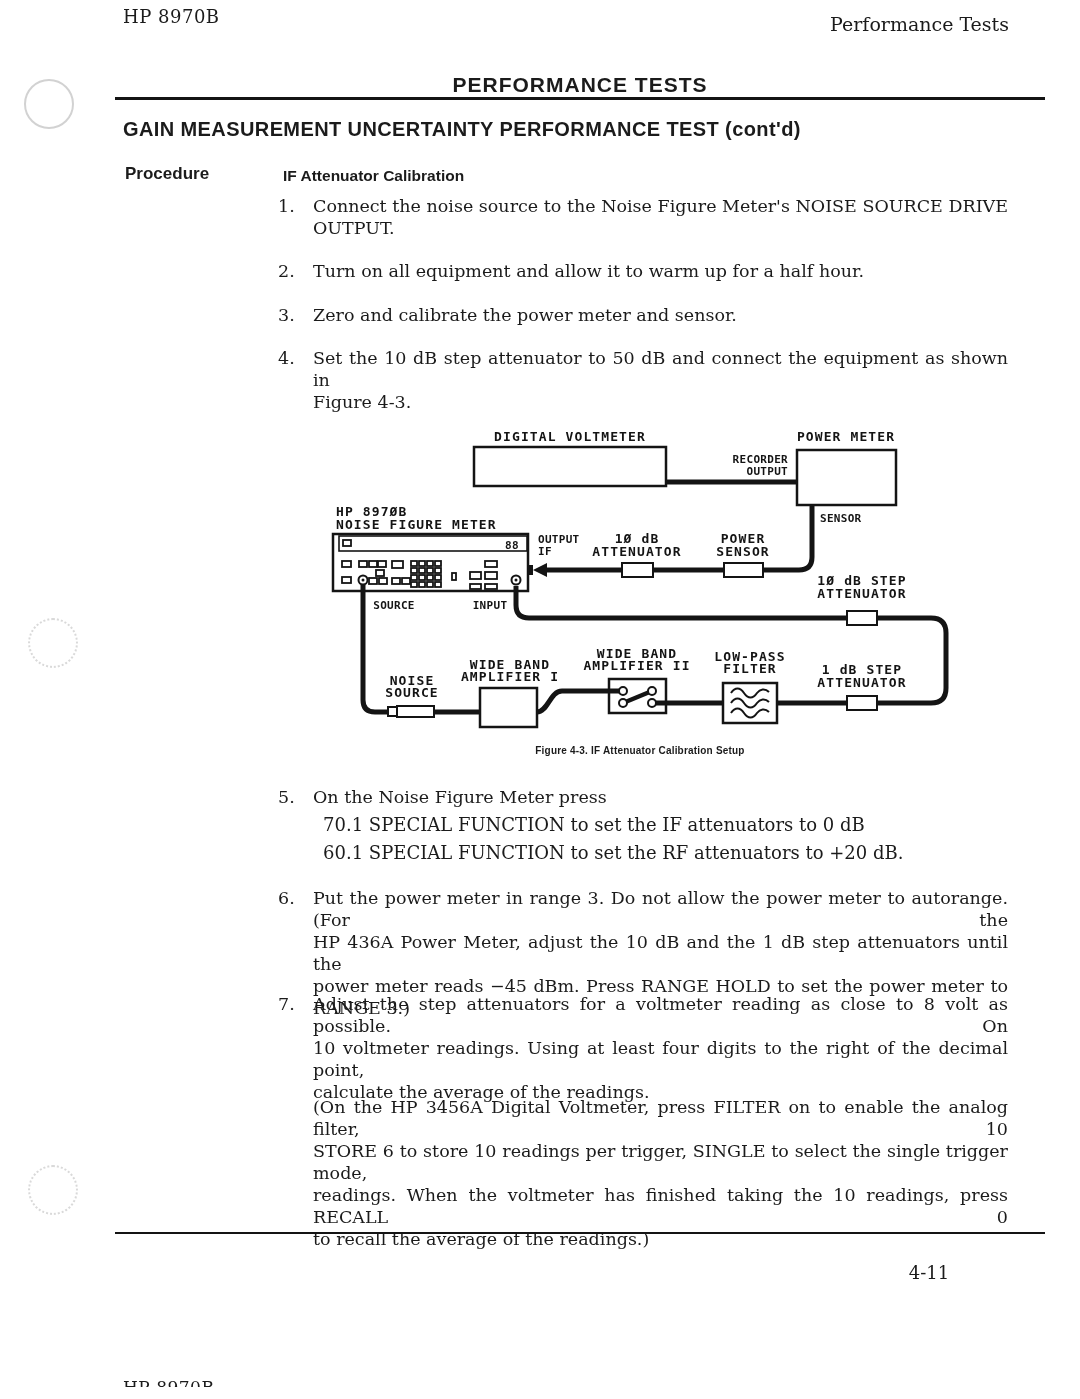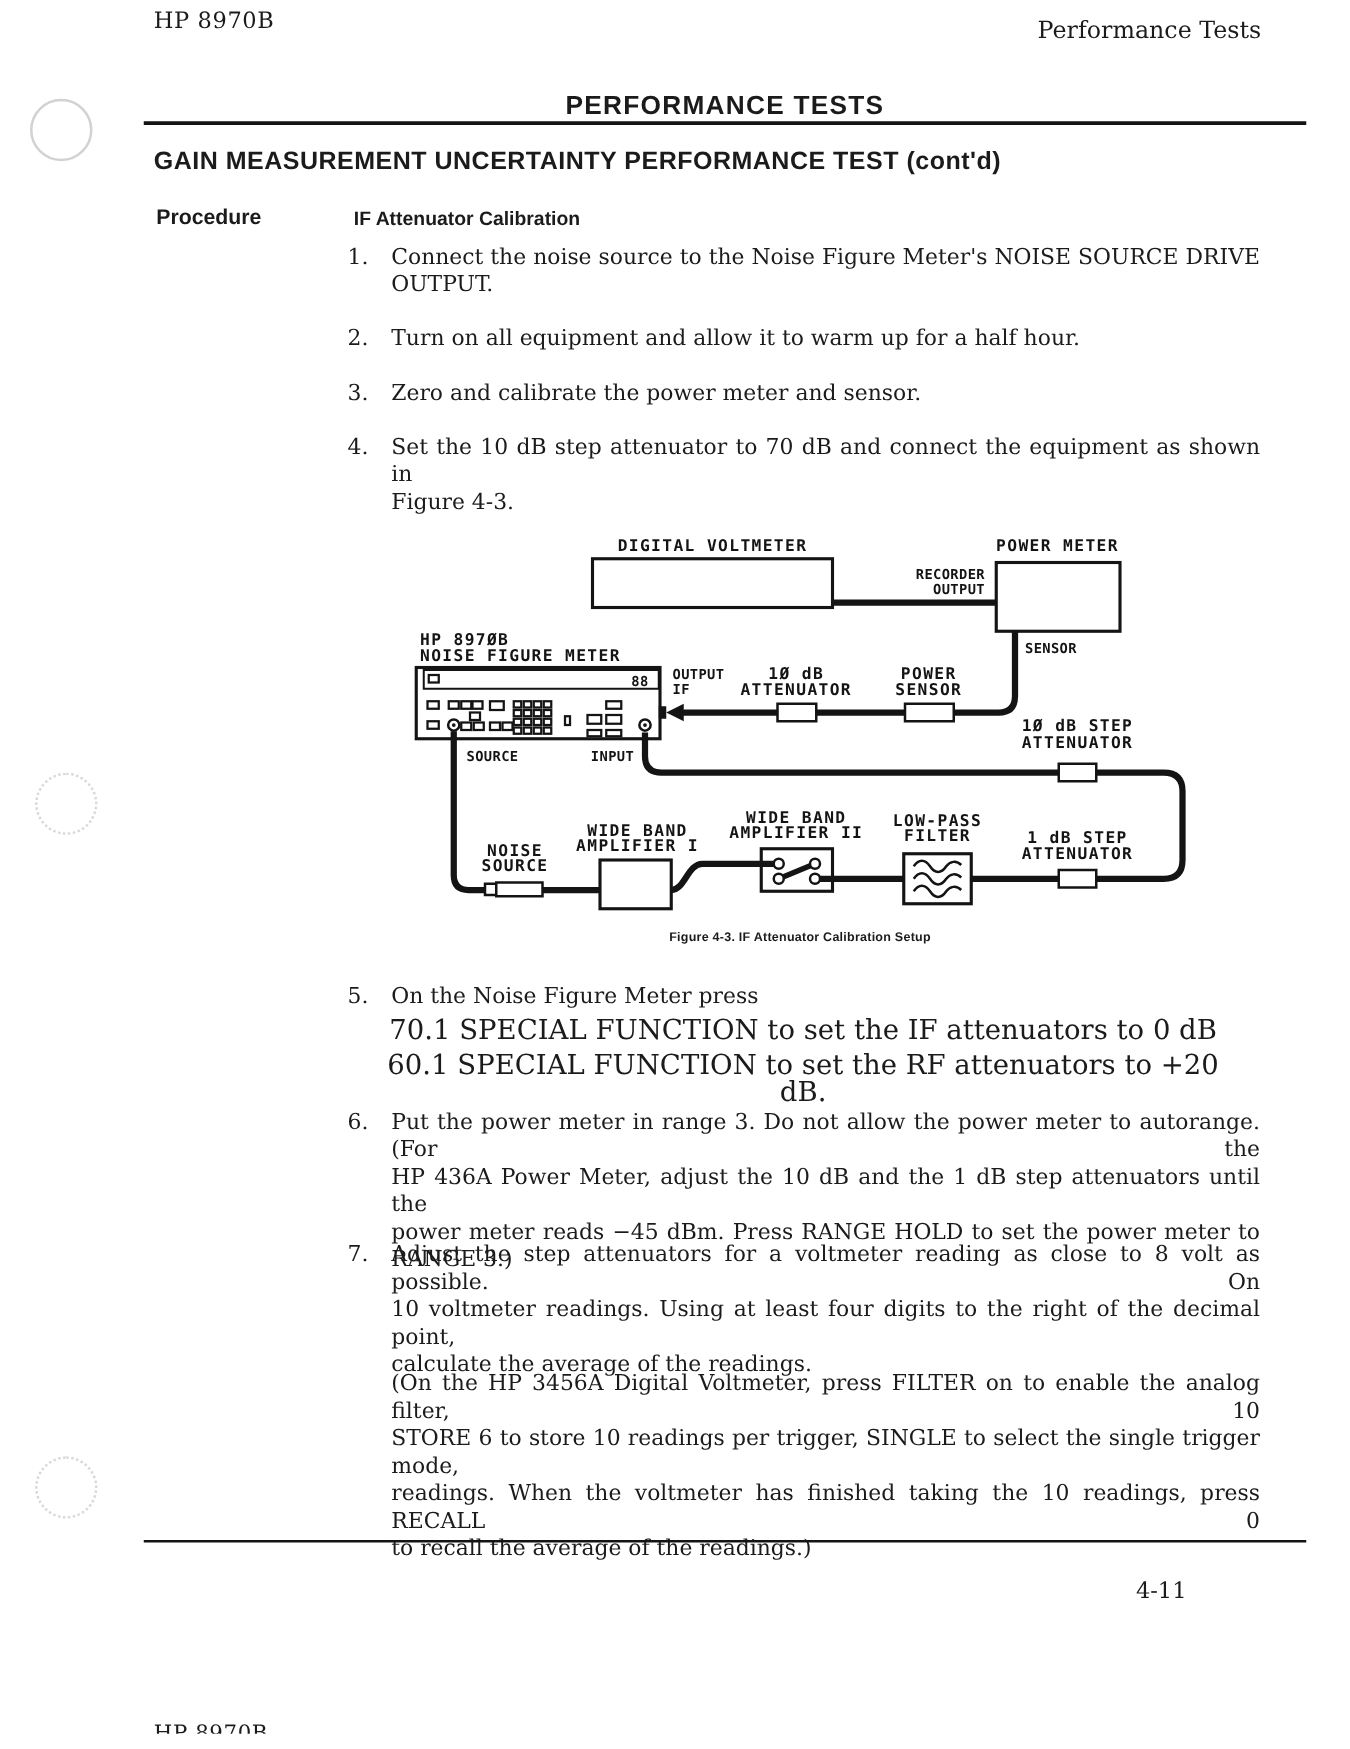--- a/index.html
+++ b/index.html
@@ -23,21 +23,21 @@
   .page-title{left:115px;top:73px;width:930px;text-align:center;font-size:21px;letter-spacing:1px;}
   .main-heading{left:123px;top:118px;font-size:20px;letter-spacing:.4px;}
   .proc-label{left:125px;top:164px;font-size:17px;}
   .proc-sub{left:283px;top:167px;font-size:15.5px;}
   
   .step{position:absolute;left:278px;width:730px;display:flex;}
   .step .num{width:35px;flex:0 0 35px;font-size:17.5px;line-height:22px;}
   .step .body{width:695px;flex:0 0 695px;font-size:17.5px;line-height:22px;}
   .jline{text-align:justify;text-align-last:justify;}
   .lline{text-align:left;}
-  .subline{position:absolute;left:295px;width:695px;font-size:22px;line-height:22px;text-align:center;}
+  .subline{position:absolute;left:323px;width:695px;font-size:18px;line-height:22px;}
   .para{position:absolute;left:313px;width:695px;font-size:17.5px;line-height:22px;}
   
   .fig-caption{left:330px;top:745px;width:620px;text-align:center;font-size:10px;letter-spacing:.2px;}
   svg text{fill:#141414;}
   .dlabel{font-family:"DejaVu Sans Mono", monospace;font-weight:bold;font-size:13px;letter-spacing:1.1px;}
   .dsmall{font-family:"DejaVu Sans Mono", monospace;font-weight:bold;font-size:11px;letter-spacing:.3px;}
   .box{fill:#ffffff;stroke:#141414;stroke-width:2.5;}
   .thinbox{fill:#ffffff;stroke:#141414;stroke-width:1.6;}
   .cable{fill:none;stroke:#141414;stroke-width:5;}
   .att{fill:#ffffff;stroke:#141414;stroke-width:2;}
@@ -83,21 +83,21 @@
 <div class="step" style="top:304px">
   <div class="num">3.</div>
   <div class="body">
       <div class="lline">Zero and calibrate the power meter and sensor.</div>
     </div>
 </div>
 
 <div class="step" style="top:347px">
   <div class="num">4.</div>
   <div class="body">
-    <div class="jline">Set the 10 dB step attenuator to 70 dB and connect the equipment as shown in</div>
+    <div class="jline">Set the 10 dB step attenuator to 50 dB and connect the equipment as shown in</div>
     <div class="lline">Figure 4-3.</div>
   </div>
 </div>
 
 <div class="step" style="top:786px">
   <div class="num">5.</div>
   <div class="body">
       <div class="lline">On the Noise Figure Meter press</div>
     </div>
 </div>

